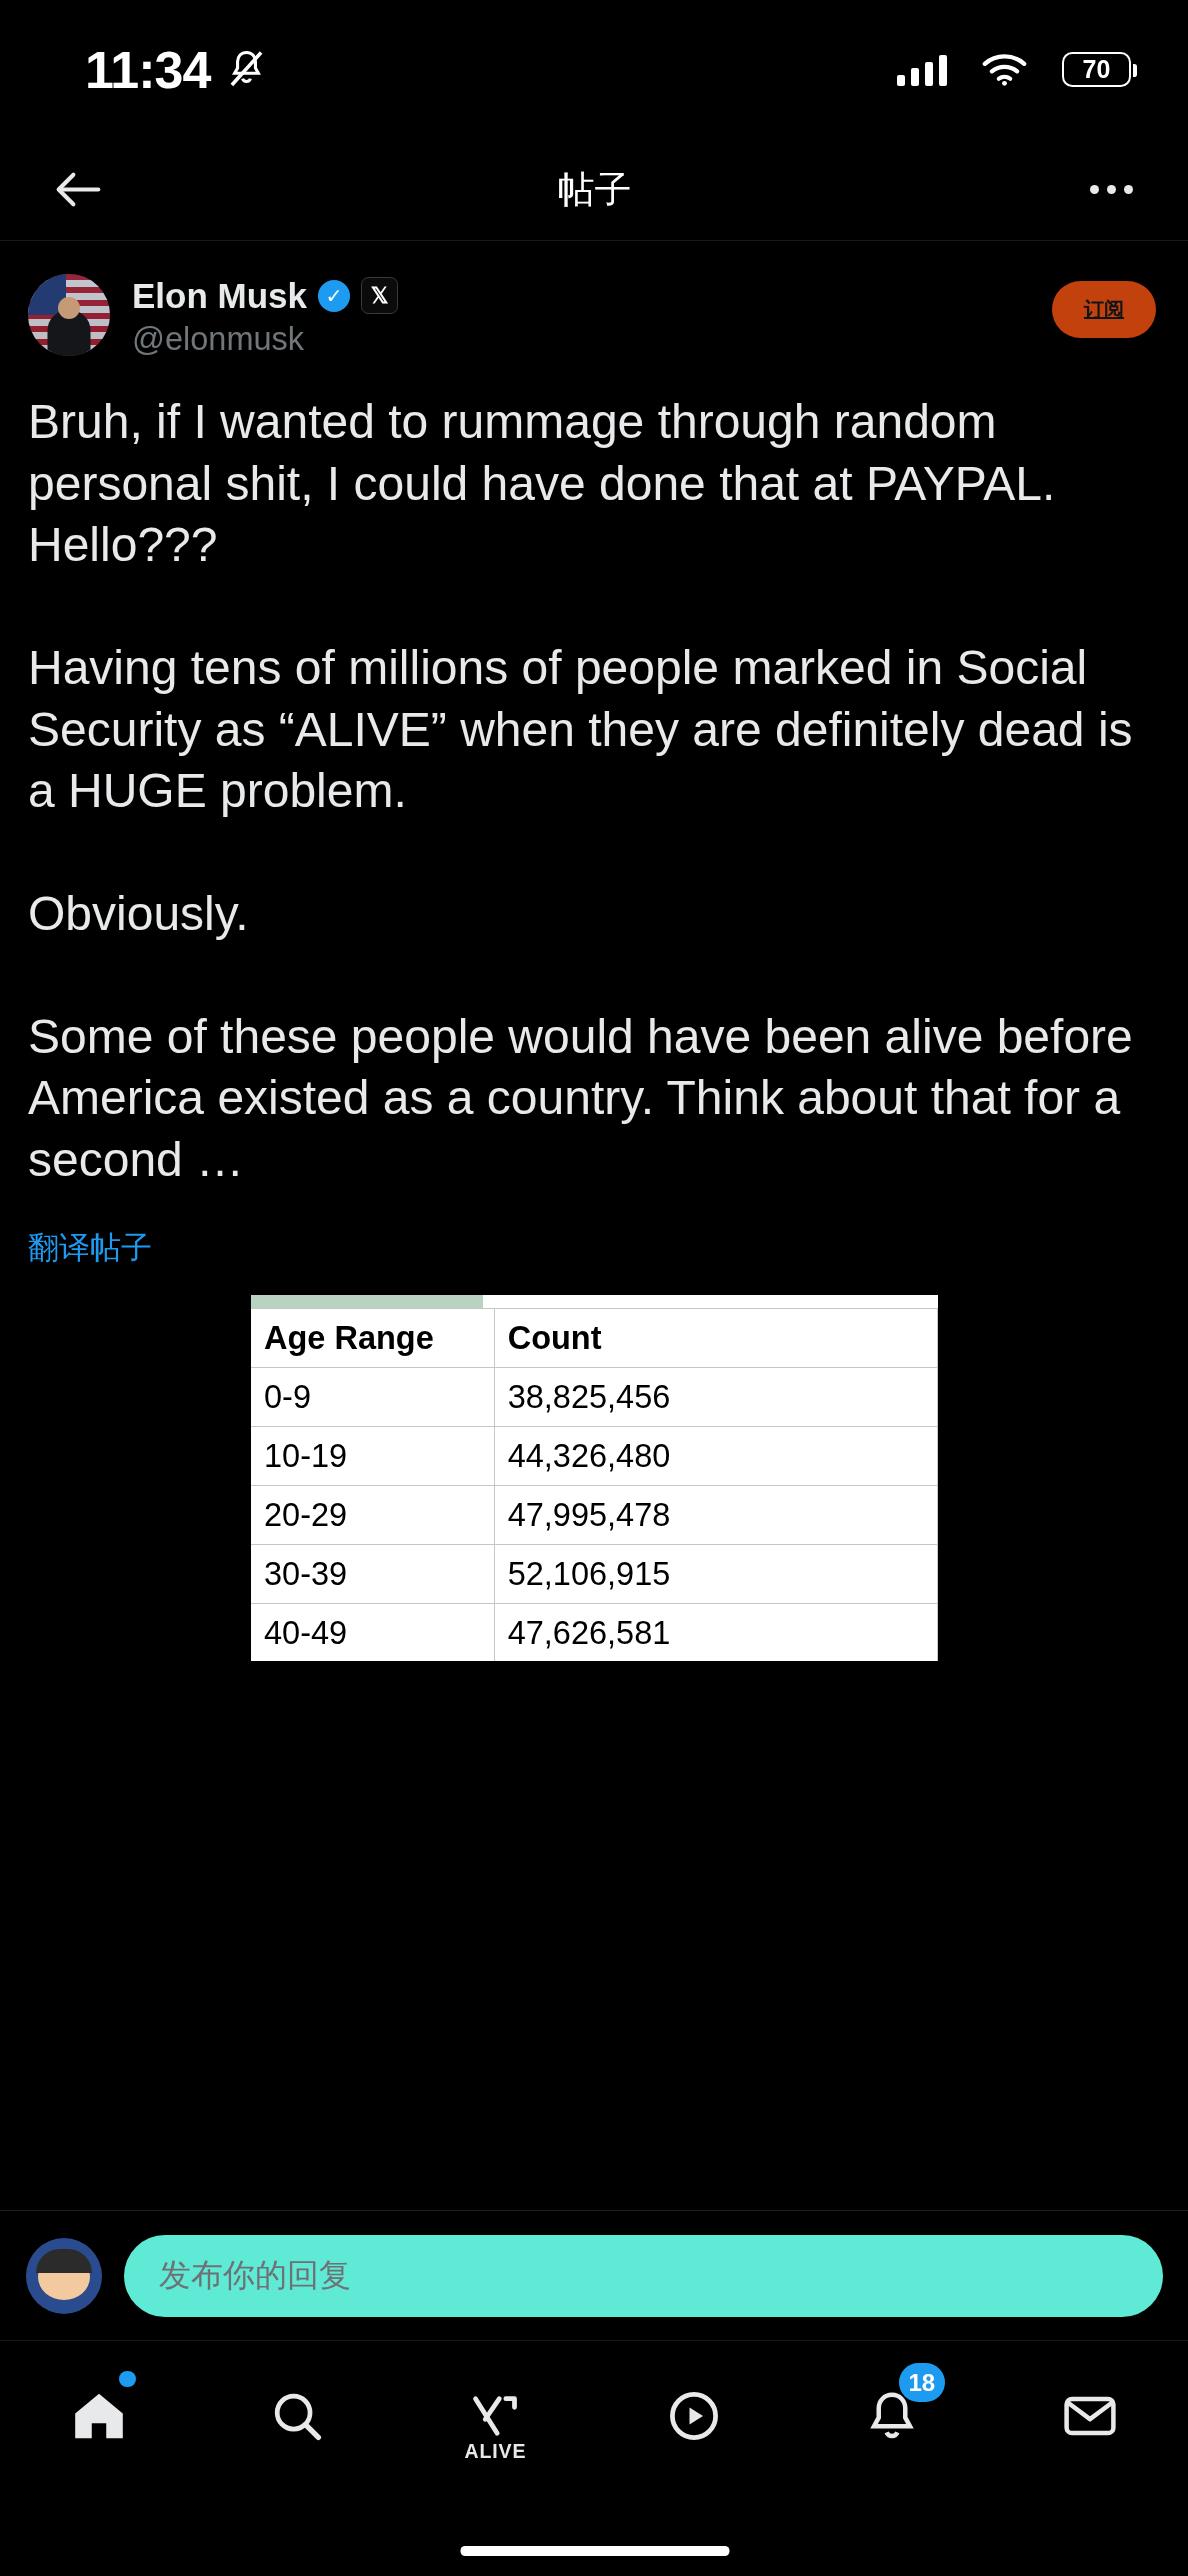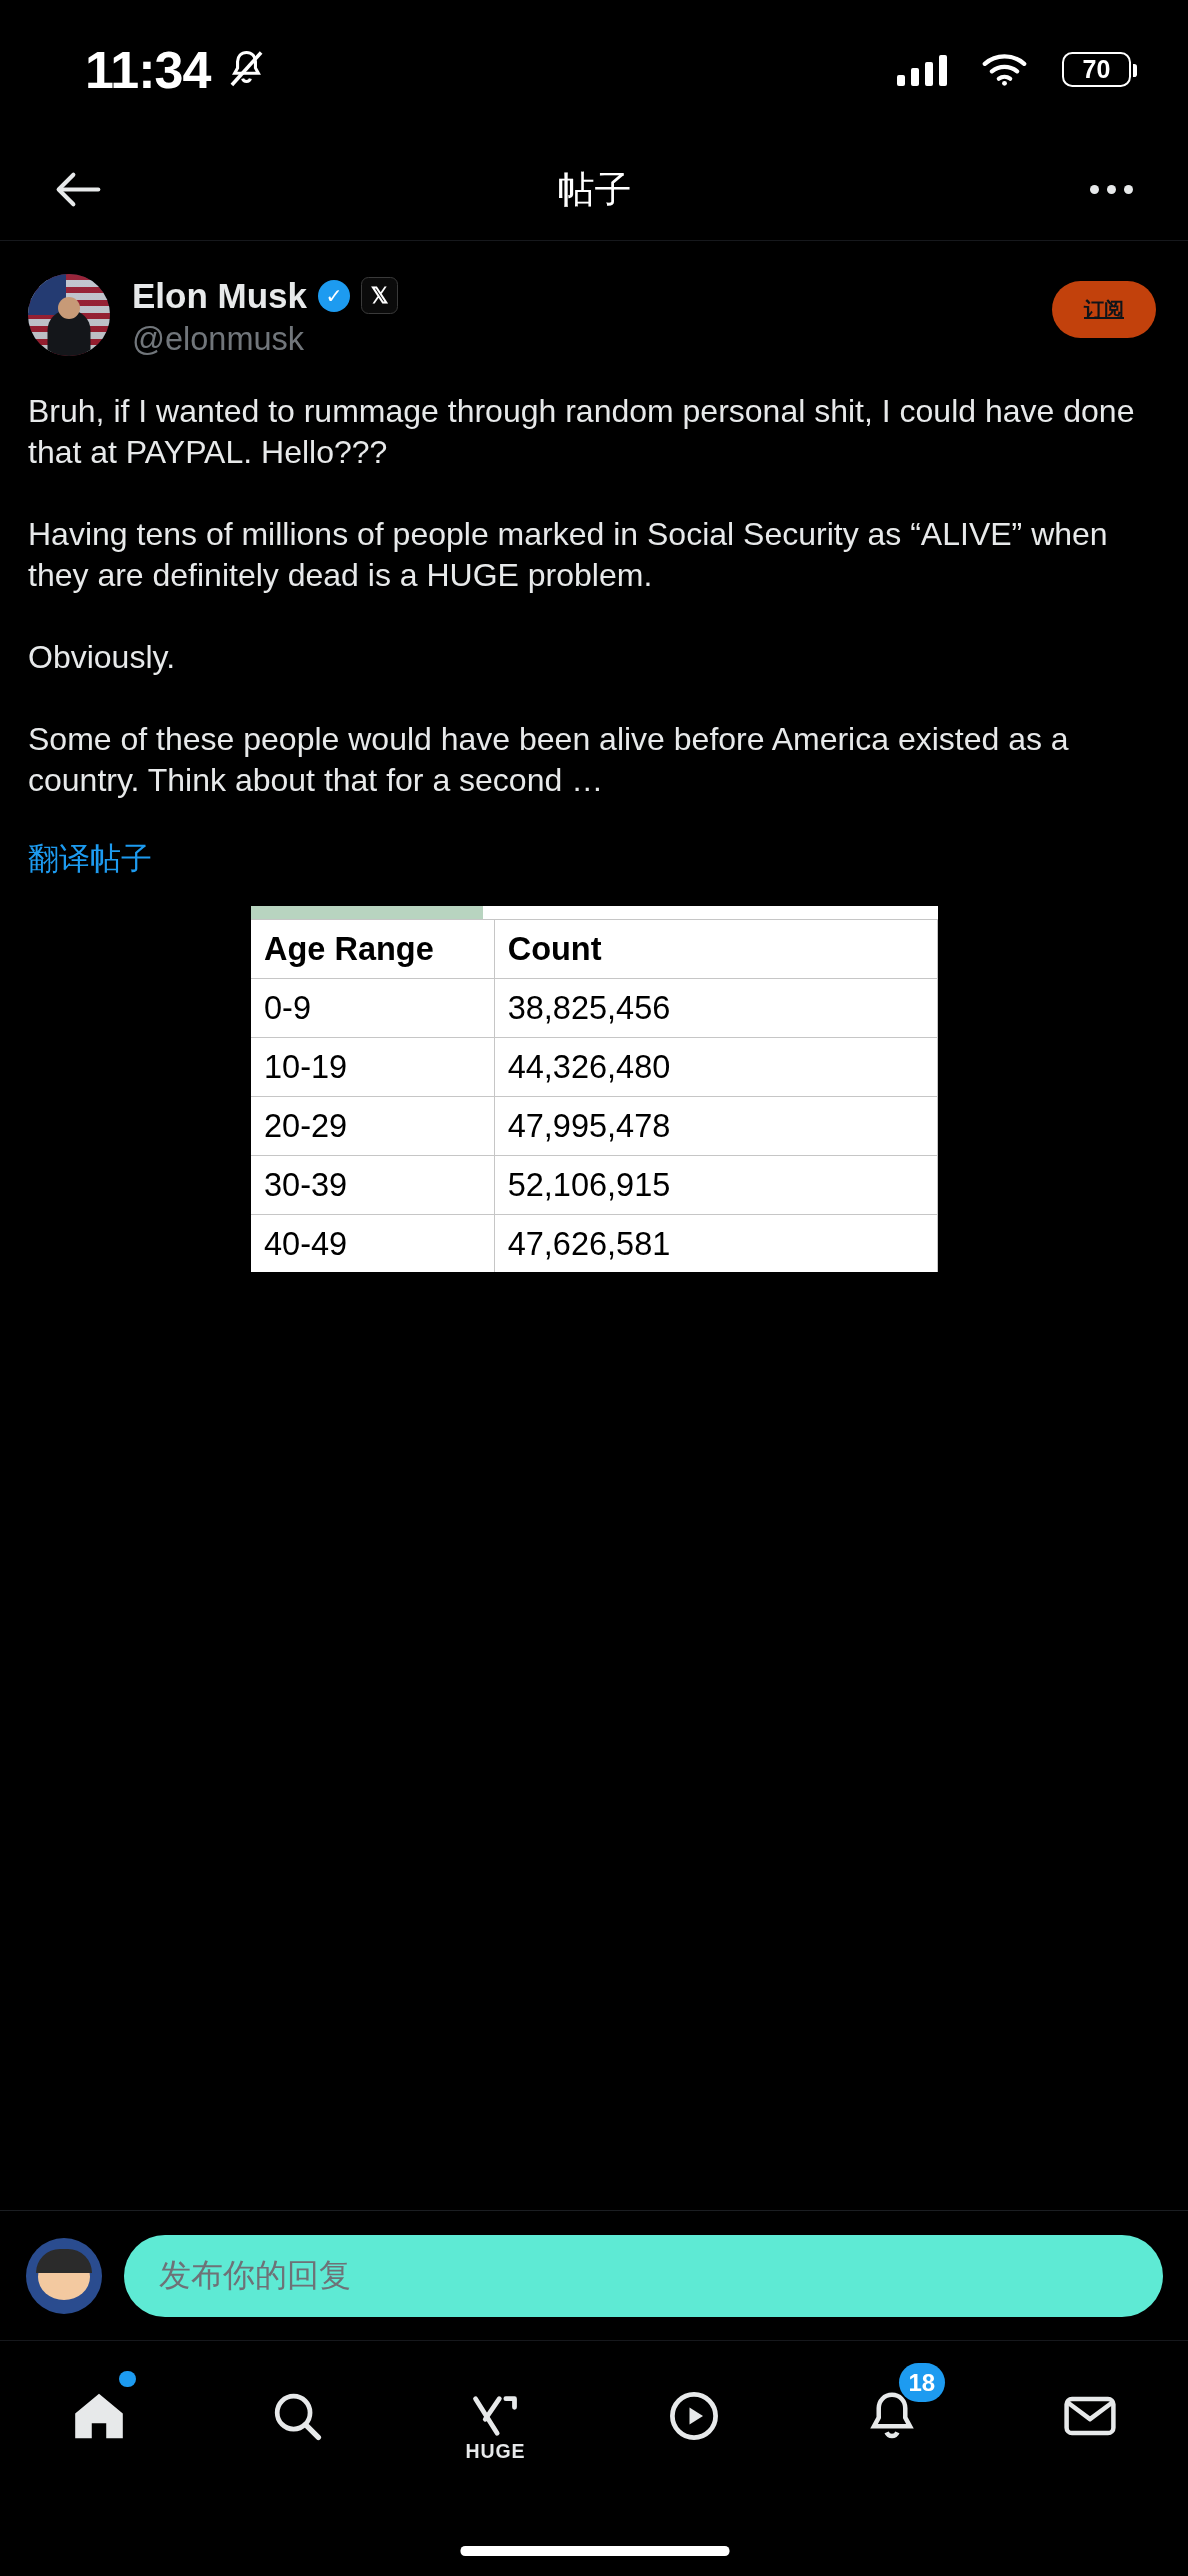--- a/index.html
+++ b/index.html
@@ -195,21 +195,21 @@
     font-size: 20px;
     font-weight: 700;
     margin-top: 7.4px;
     white-space: nowrap;
     text-decoration: underline;
   }
 
   
   .tweet-body {
     padding: 33px 28px 0 28px;
-    font-size: 32px;
+    font-size: 48px;
     line-height: 1.28;
     color: #e7e9ea;
     white-space: pre-wrap;
   }
   .translate-link {
     padding: 37px 28px 0 28px;
     font-size: 31px;
     color: #1d9bf0;
   }
 
@@ -522,21 +522,21 @@
     </div>
 
     <div class="tab">
       <span>
         <svg width="52" height="48" viewBox="0 0 24 22">
           <path d="M3 3 L13 19" stroke="#e7e9ea" stroke-width="2.2" stroke-linecap="round"></path>
           <path d="M14 3 L7.5 12.5" stroke="#e7e9ea" stroke-width="2.2" stroke-linecap="round"></path>
           <path d="M17 3 L21 3 L21 7" fill="none" stroke="#e7e9ea" stroke-width="2.2" stroke-linecap="round" stroke-linejoin="round"></path>
         </svg>
       </span>
-      <span class="grok-label">HUGE</span>
+      <span class="grok-label">ALIVE</span>
     </div>
 
     <div class="tab">
       <span>
         <svg width="54" height="54" viewBox="0 0 24 24">
           <circle cx="12" cy="12" r="9.6" fill="none" stroke="#e7e9ea" stroke-width="2.1"></circle>
           <path d="M10 8.2 16 12l-6 3.8z" fill="#e7e9ea"></path>
         </svg>
       </span>
     </div>

